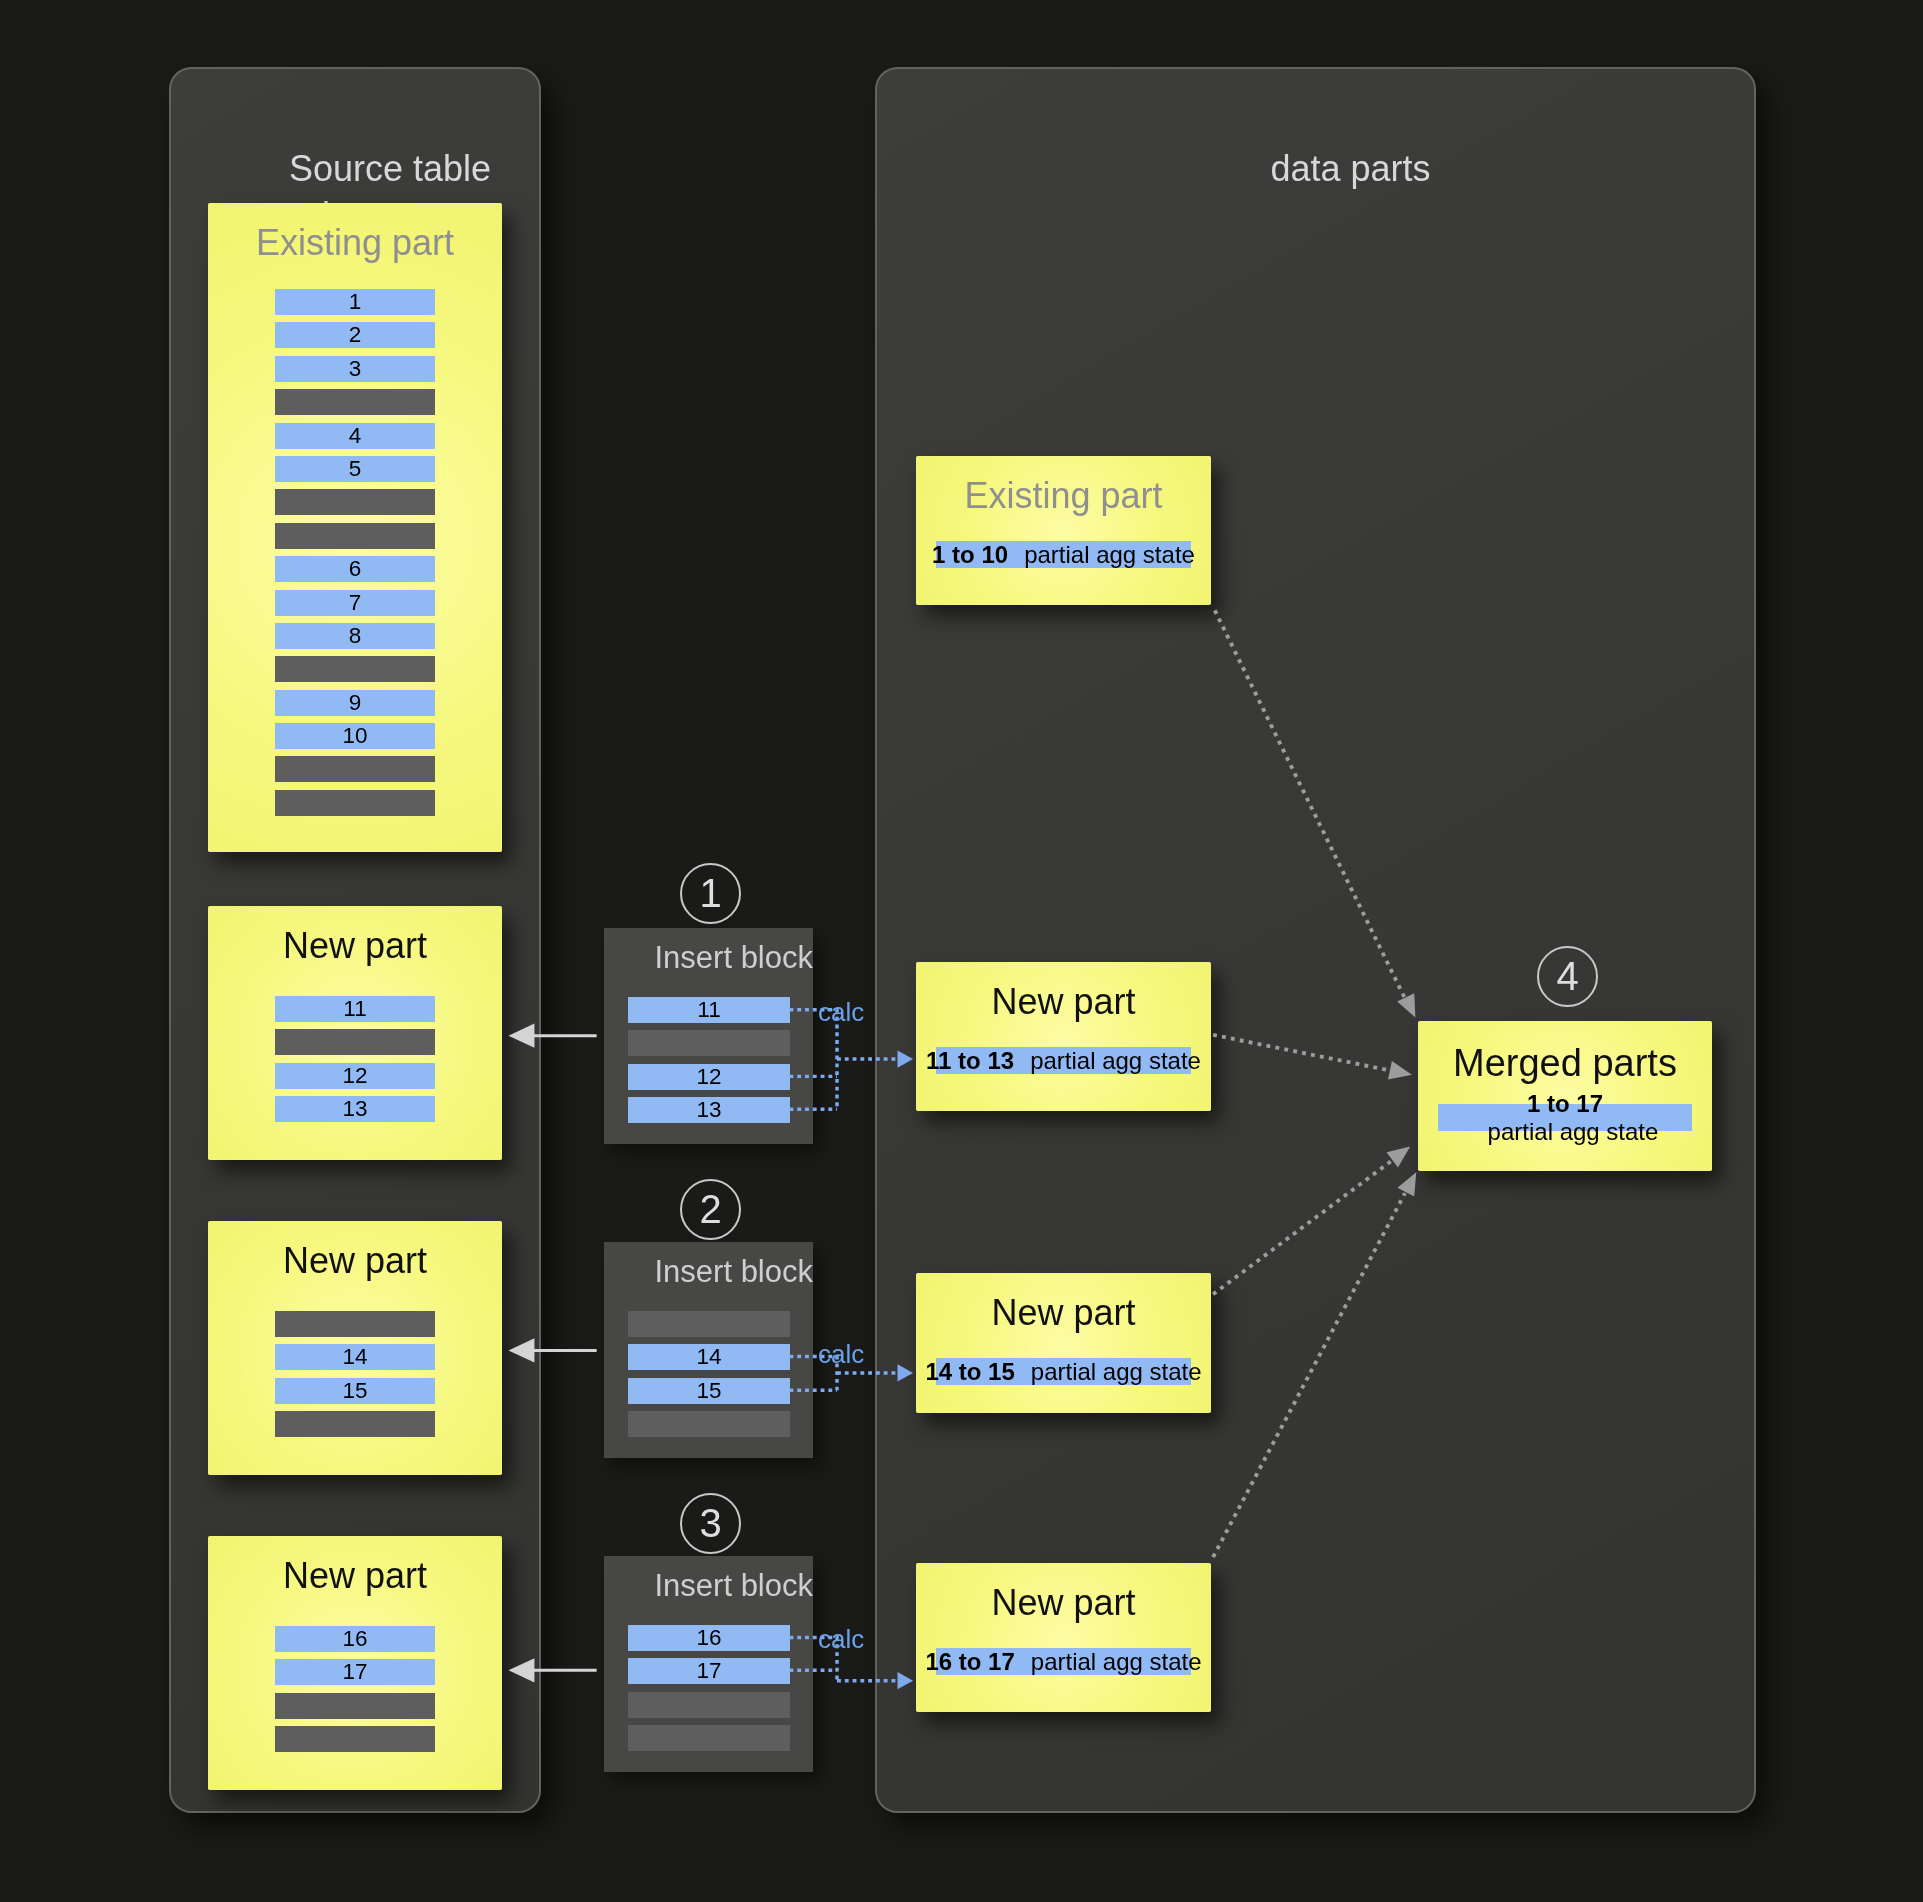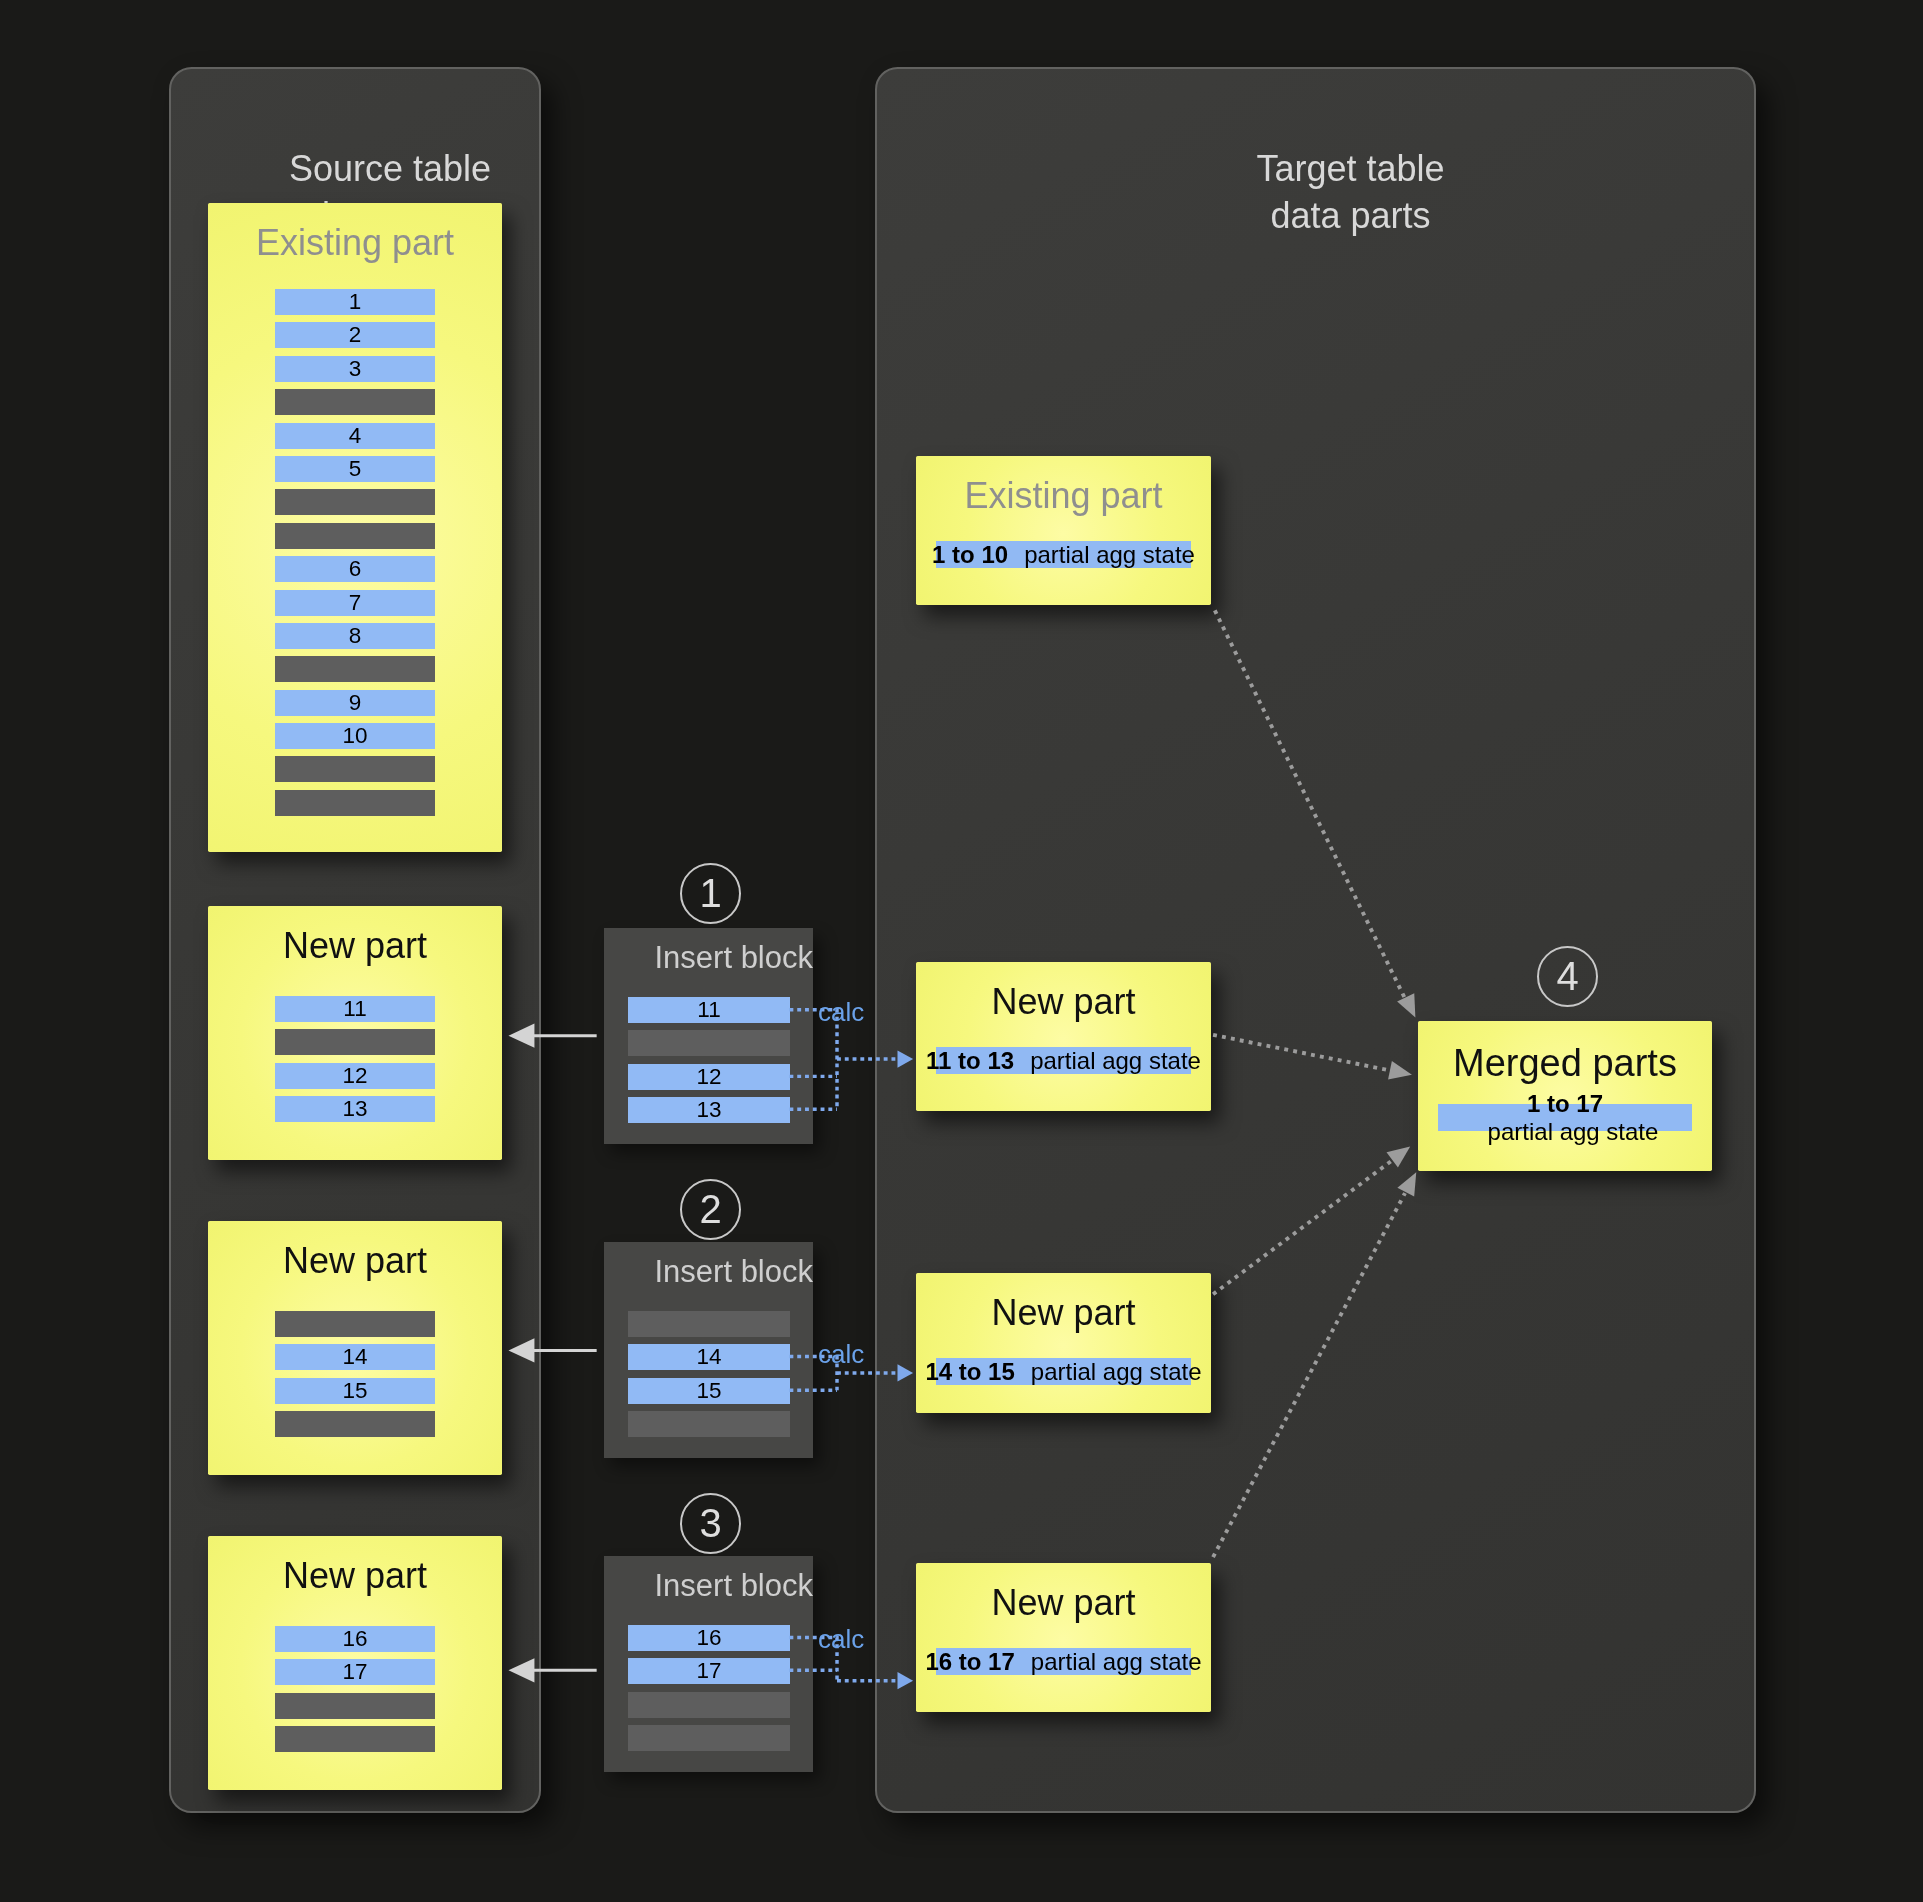--- a/index.html
+++ b/index.html
@@ -177,21 +177,20 @@
         <div class="row blue">16</div>
         <div class="row blue">17</div>
         <div class="row gray"></div>
         <div class="row gray"></div>
       </div>
   </div>
   <div class="calc" style="top:1601px;">calc</div>
 
   <div class="panel" style="left:875px;">
     <div class="panel-title">
-      <div>Target table</div>
       <div>data parts</div>
     </div>
   </div>
 
   <div class="part yellow" style="left:916px;top:456px;width:295px;height:149px;">
     <div class="part-title gray">Existing part</div>
     <div class="agg-band">
       <span class="range">1 to 10</span>
       <span class="suffix">partial agg state</span>
     </div>

